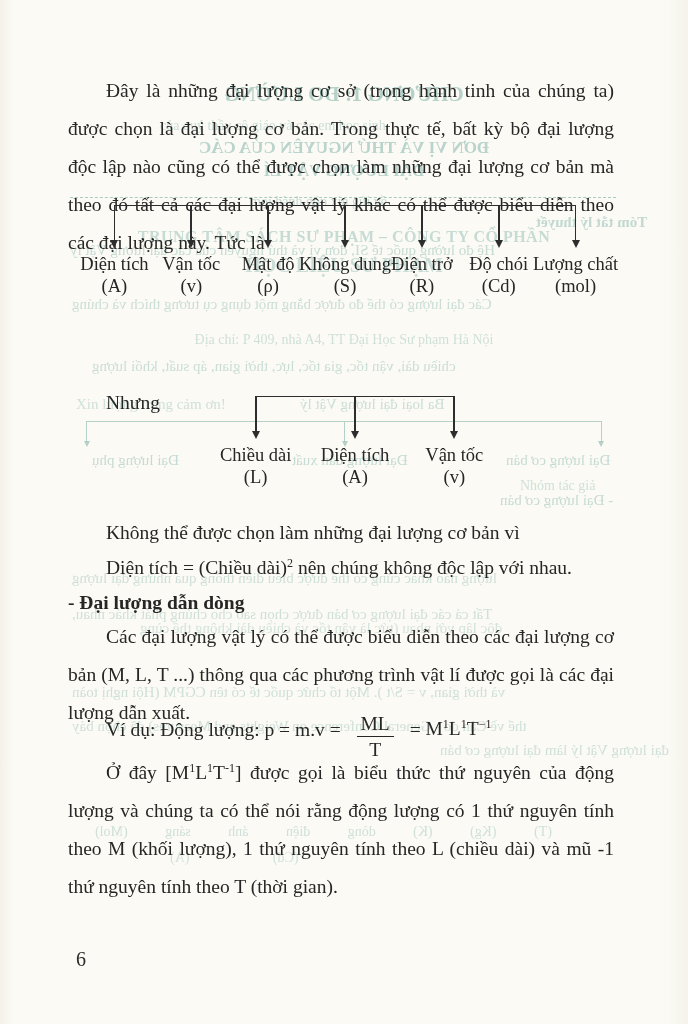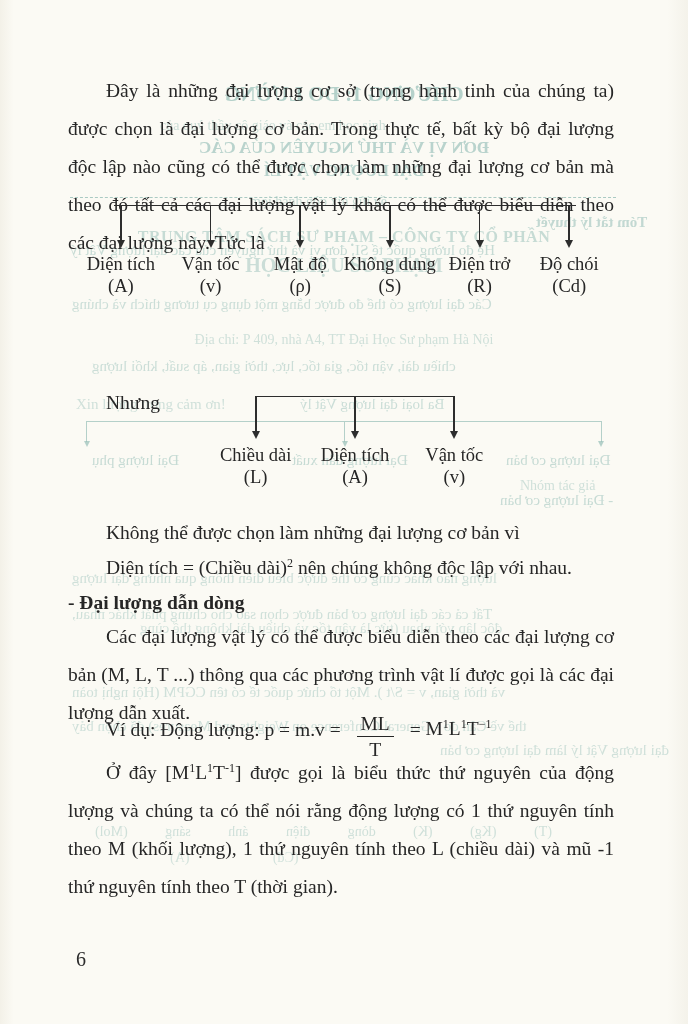--- a/index.html
+++ b/index.html
@@ -148,20 +148,25 @@
       <div class="col">
         <div class="arrow"></div>
         <div class="dname">Điện trở</div>
         <div class="dsym">(R)</div>
       </div>
       <div class="col">
         <div class="arrow"></div>
         <div class="dname">Độ chói</div>
         <div class="dsym">(Cd)</div>
       </div>
+      <div class="col">
+        <div class="arrow"></div>
+        <div class="dname">Lượng chất</div>
+        <div class="dsym">(mol)</div>
+      </div>
     </div>
   </div>
 
   <p class="tb ind" id="p3">Nhưng</p>
 
   <div class="diagram" id="d2">
     <div class="dline"></div>
     <div class="cols">
       <div class="col">
         <div class="arrow"></div>

